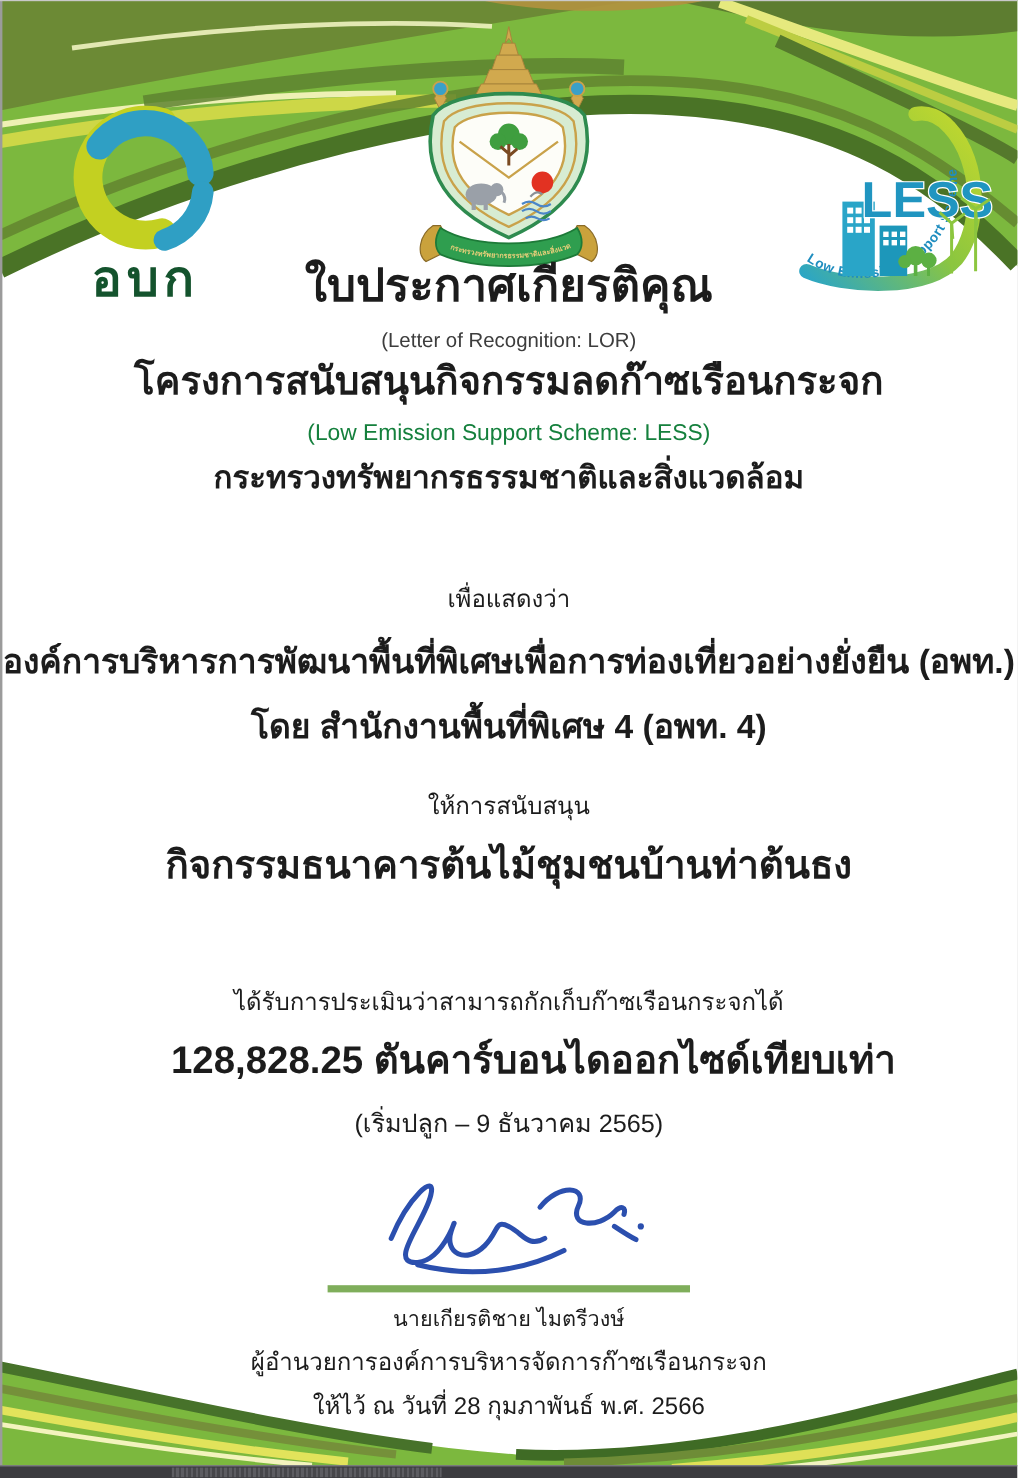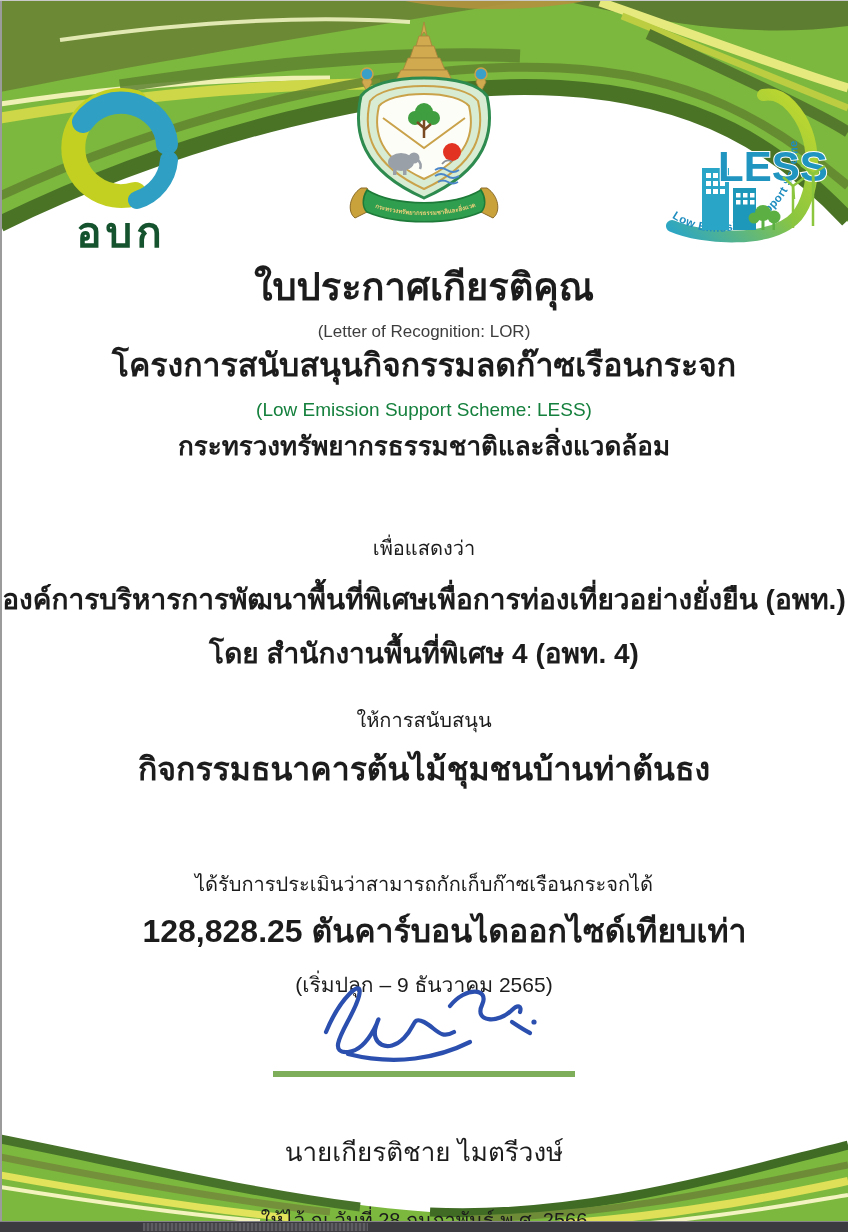--- a/index.html
+++ b/index.html
@@ -8,37 +8,37 @@
     font-family:"Liberation Sans","DejaVu Sans",sans-serif;color:#1c1c1c;
   }
   .win-border-left{position:absolute;left:0;top:0;width:2px;height:1232px;background:#9b9b9b;z-index:60;}
   .win-border-top{position:absolute;left:0;top:0;width:848px;height:1px;background:#c9c9c9;z-index:60;}
   svg{display:block;}
   .wave{position:absolute;left:0;z-index:1;}
   .wave.top{top:0;}
   .wave.bottom{bottom:10px;}
   .cline{
     position:absolute;left:0;right:0;text-align:center;white-space:nowrap;
-    line-height:1.45;z-index:10;margin-top:48px;
+    line-height:1.45;z-index:10;
   }
   .t-title   {top:212px;font-size:38px;font-weight:700;}
   .t-title-en{top:272px;font-size:17px;font-weight:400;color:#3d3d3d;}
   .t-prog    {top:294px;font-size:32px;font-weight:700;}
   .t-prog-en {top:348px;font-size:19px;font-weight:400;color:#15803d;}
   .t-min     {top:380px;font-size:26px;font-weight:600;}
   .t-issuer  {top:426px;font-size:26px;font-weight:600;}
   .t-certify {top:486px;font-size:20px;font-weight:400;}
   .t-recip1  {top:532px;font-size:28px;font-weight:600;}
   .t-recip2  {top:586px;font-size:28px;font-weight:600;}
   .t-support {top:658px;font-size:20px;font-weight:400;}
   .t-activity{top:698px;font-size:32px;font-weight:800;}
   .t-assess  {top:822px;font-size:20px;font-weight:500;}
   .t-amount  {top:860px;font-size:32px;font-weight:800;padding-left:41px;}
   .t-period  {top:922px;font-size:21px;font-weight:400;}
-  .t-signer  {top:1086px;font-size:26px;font-weight:500;}
+  .t-signer  {top:1086px;font-size:18px;font-weight:500;}
   .t-signer-title{top:1122px;font-size:20px;font-weight:400;}
   .t-issue-date {top:1158px;font-size:20px;font-weight:400;}
   .tgo{position:absolute;left:32px;top:88px;width:178px;z-index:5;text-align:center;}
   .tgo-text{font-weight:700;color:#14532d;letter-spacing:4px;line-height:1.0;}
   .tgo-th{font-size:42px;margin-top:2px;}
   .tgo-en{font-size:40px;margin-top:4px;}
   .crest{position:absolute;left:339px;top:22px;z-index:5;}
   .less{position:absolute;left:650px;top:76px;z-index:5;}
   .signature{position:absolute;left:312px;top:972px;z-index:10;}
   .sig-rule{position:absolute;left:273px;top:1071px;width:302px;height:6px;background:#7fae5b;z-index:10;}
@@ -217,20 +217,21 @@
       <path d="M14,60 C28,26 52,4 47,24 C42,46 10,82 36,80 C60,78 72,30 64,54 C58,72 76,82 92,66 C104,54 100,44 112,50 C124,56 128,68 142,60"></path>
       <path d="M138,34 C154,14 178,16 170,33 C162,50 186,52 200,38 C206,32 210,34 208,40"></path>
       <path d="M36,82 C84,94 126,86 158,70"></path>
       <path d="M200,50 C206,54 212,58 218,61"></path>
     </g>
     <circle cx="222" cy="50" r="2.6" fill="#2b4fae"></circle>
   </svg>
   <div class="sig-rule"></div>
 
   <div class="cline t-signer">นายเกียรติชาย ไมตรีวงษ์</div>
+  <div class="cline t-signer-title">ผู้อำนวยการองค์การบริหารจัดการก๊าซเรือนกระจก</div>
   <div class="cline t-issue-date">ให้ไว้ ณ วันที่ 28 กุมภาพันธ์ พ.ศ. 2566</div>
 
   <div class="win-border-left"></div>
   <div class="win-border-top"></div>
   <div class="scrollbar">
     <div class="scroll-thumb"></div>
   </div>
 
 </div>
 

